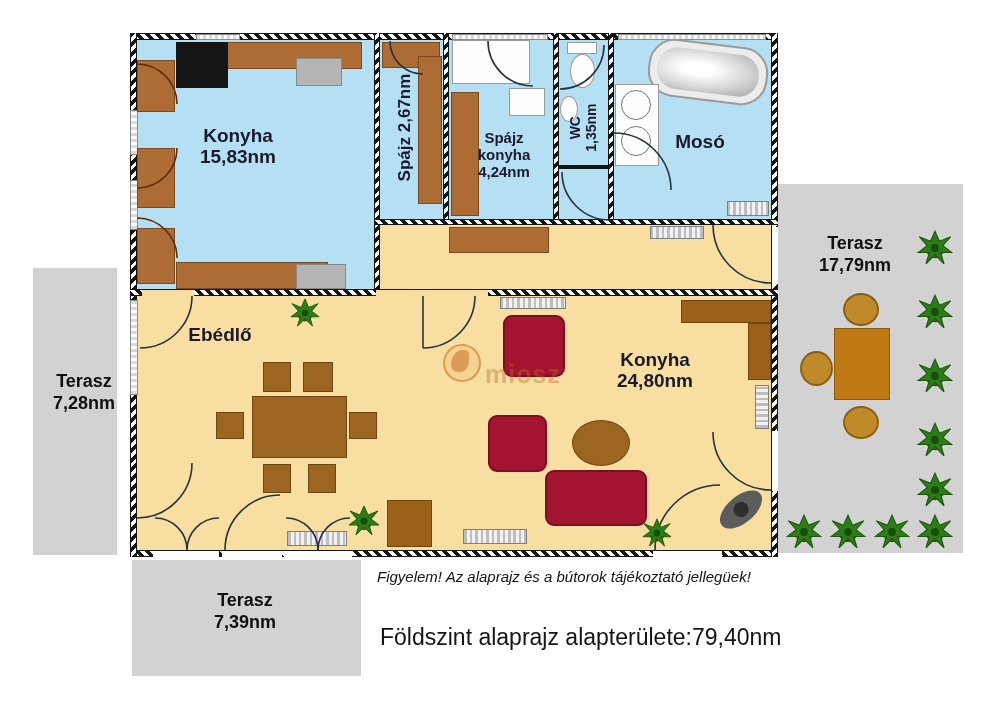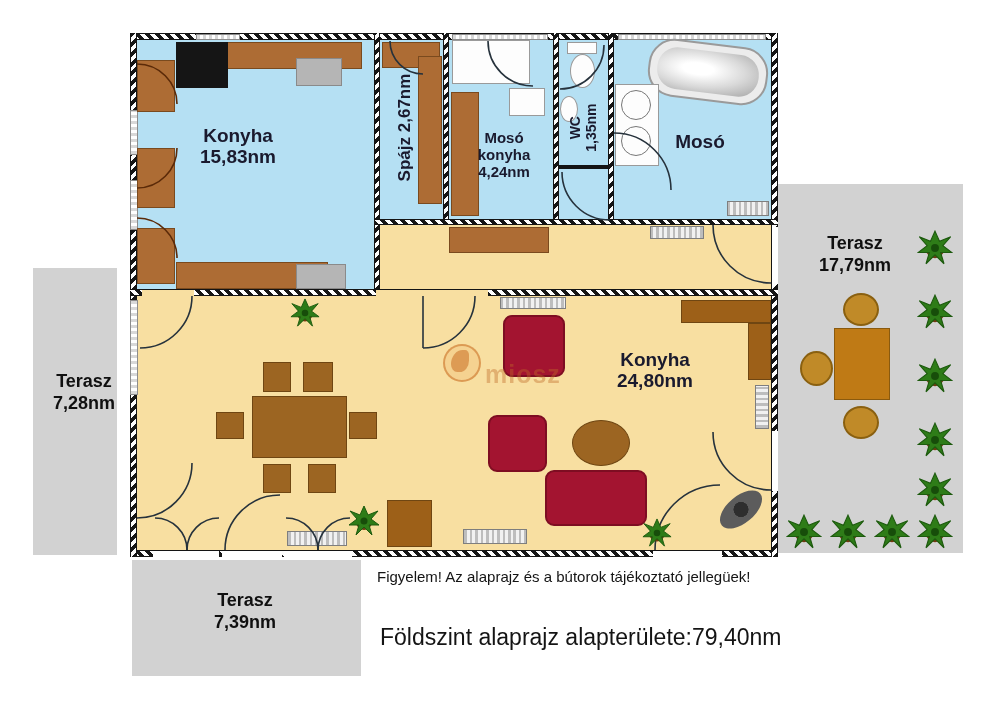--- a/index.html
+++ b/index.html
@@ -211,46 +211,47 @@
   <div class="wm-text" style="left:485px;top:360px;">miosz</div>
 
   <div class="rl" style="left:158px;top:125px;width:160px;font-size:19px;">
     <span>Konyha</span>
       <span>15,83nm</span>
   </div>
   <div class="rl rot" style="left:322px;top:118px;width:165px;font-size:17px;white-space:nowrap;">
     <span style="display:inline">Spájz</span>&nbsp;<span style="display:inline">2,67nm</span>
   </div>
   <div class="rl" style="left:466px;top:130px;width:76px;font-size:15px;">
-    <span>Mosó konyha</span>
+    <span>Spájz konyha</span>
       <span>4,24nm</span>
   </div>
   <div class="rl rot" style="left:544px;top:112px;width:80px;font-size:14px;">
     <span>WC</span>
       <span>1,35nm</span>
   </div>
   <div class="rl" style="left:625px;top:131px;width:150px;font-size:19px;">
     <span>Mosó</span>
   </div>
   <div class="rl" style="left:150px;top:324px;width:140px;font-size:19px;">
+    <span>Ebédlő</span>
   </div>
   <div class="rl" style="left:580px;top:349px;width:150px;font-size:19px;">
     <span>Konyha</span>
       <span>24,80nm</span>
   </div>
 
   <div class="tl" style="left:795px;top:233px;width:120px;font-size:18px;">
     <span>Terasz</span>
       <span>17,79nm</span>
   </div>
   <div class="tl" style="left:30px;top:371px;width:108px;font-size:18px;">
     <span>Terasz</span>
       <span>7,28nm</span>
   </div>
   <div class="tl" style="left:185px;top:590px;width:120px;font-size:18px;">
     <span>Terasz</span>
       <span>7,39nm</span>
   </div>
 
-  <div class="note" style="left:377px;top:568px;">Figyelem! Az alaprajz és a bútorok tájékoztató jellegüek!</div>
+  <div class="note" style="left:377px;top:568px;font-style:italic;">Figyelem! Az alaprajz és a bútorok tájékoztató jellegüek!</div>
   <div class="total" style="left:380px;top:624px;">Földszint alaprajz alapterülete:79,40nm</div>
 
 </div>
 
 </body></html>

